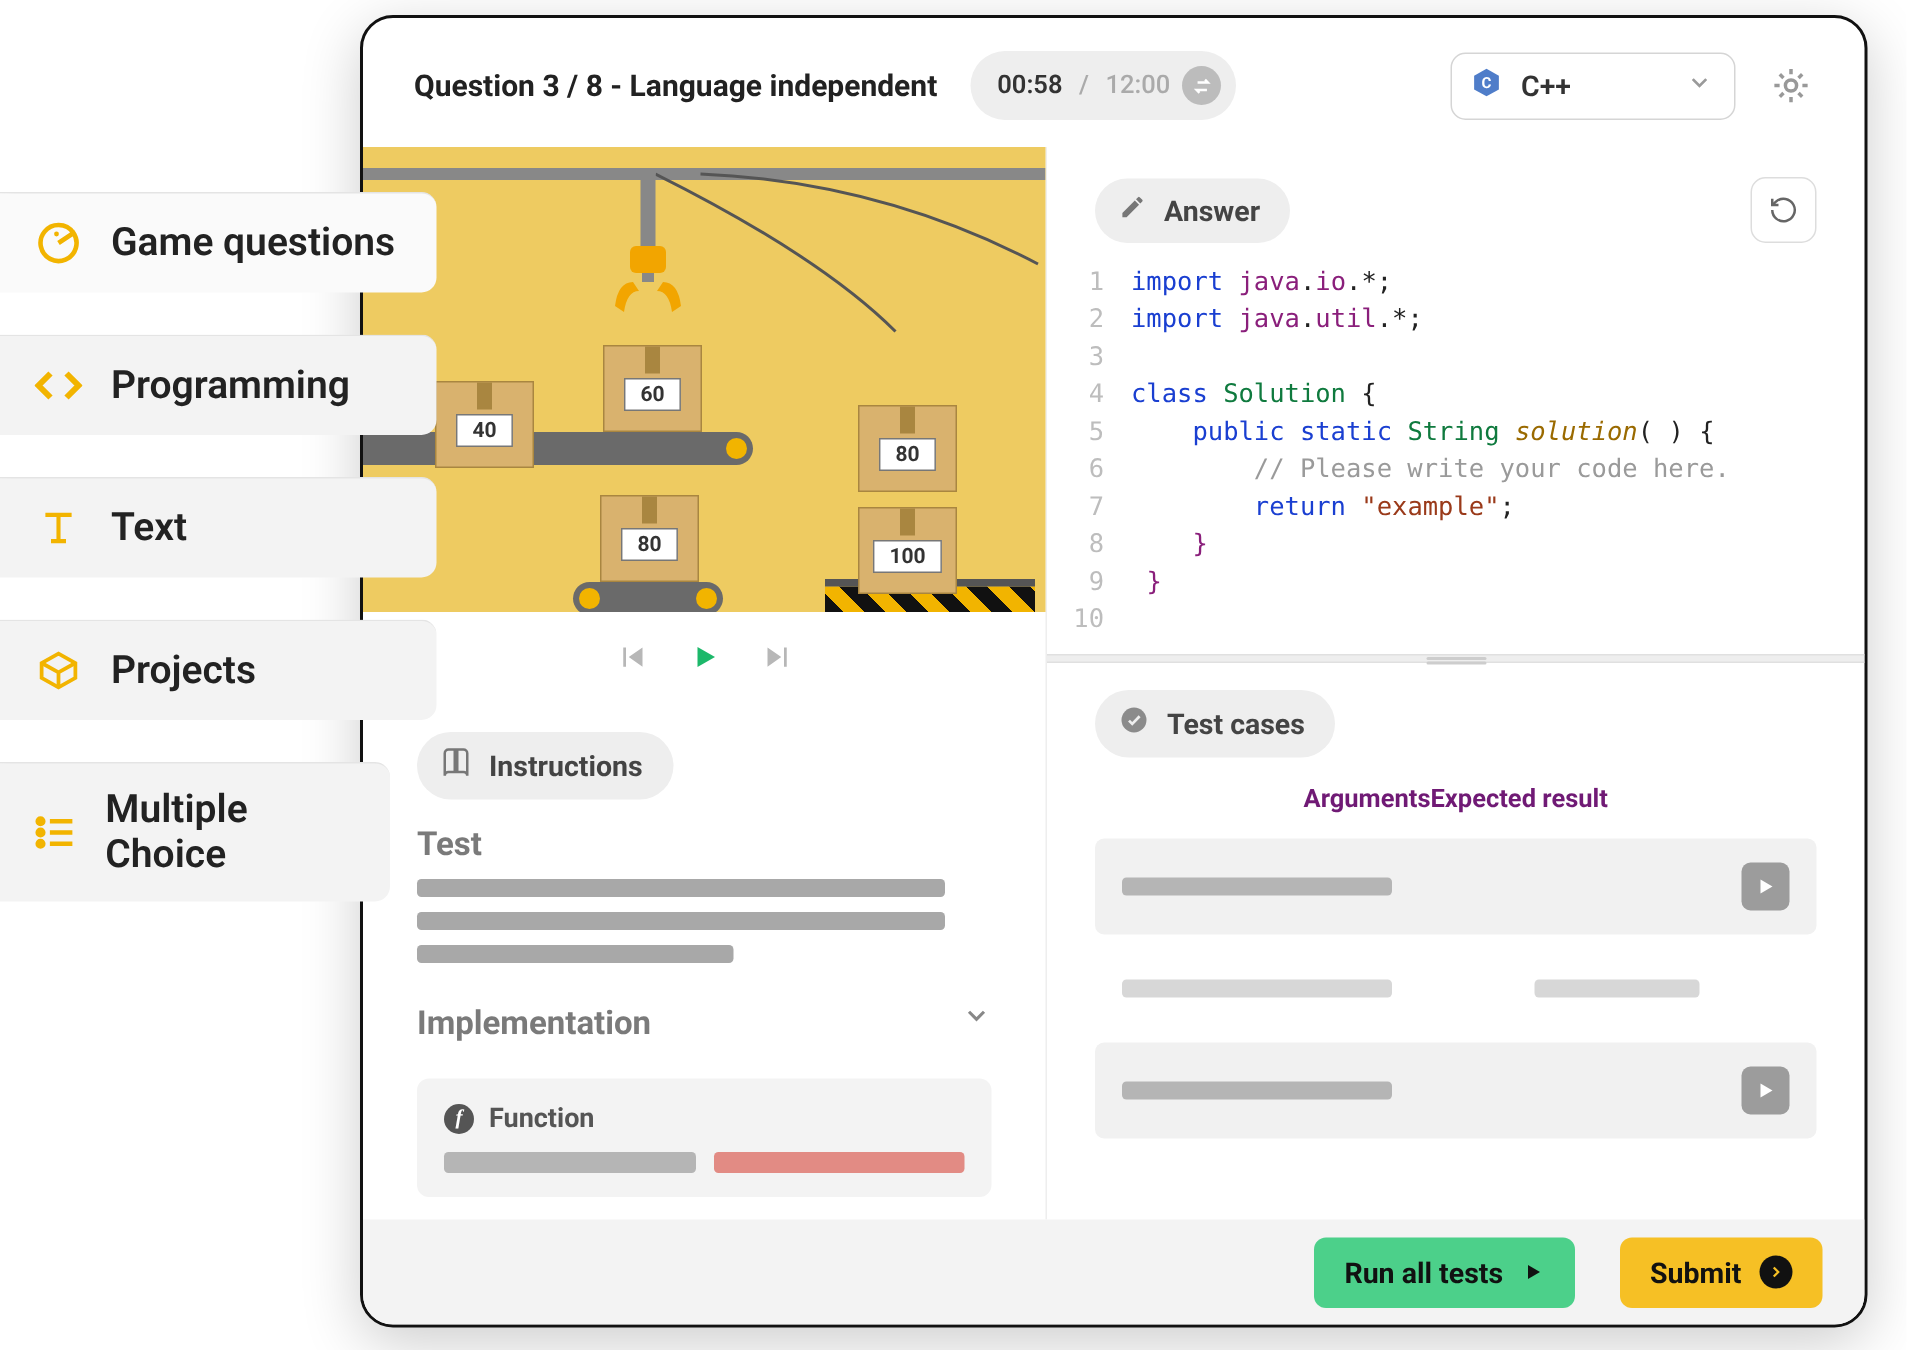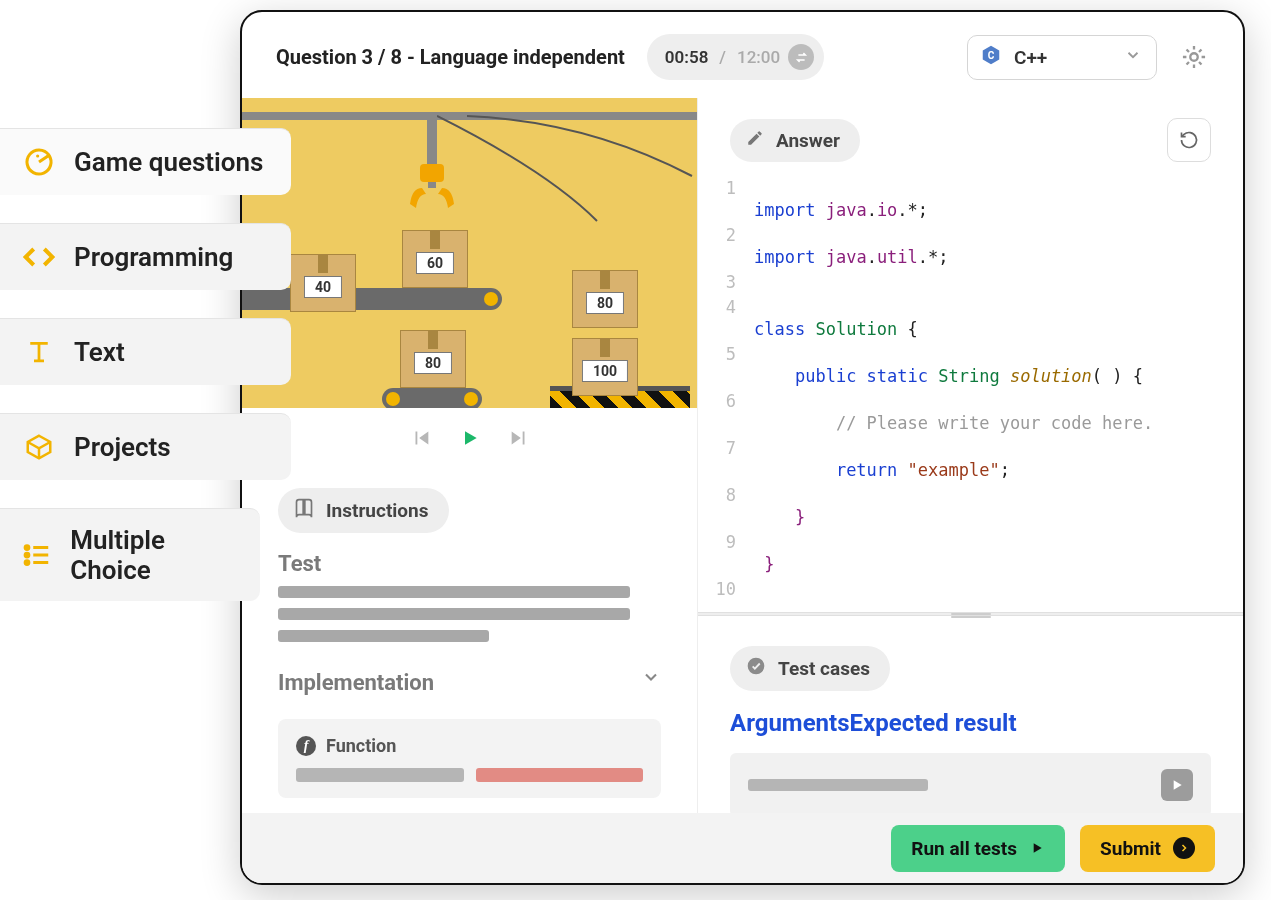--- a/index.html
+++ b/index.html
@@ -171,47 +171,47 @@
 .ftrack { display:flex; gap:12px; }
 .ftrack .a { flex:1; height:14px; background:#b5b5b5; border-radius:3px; }
 .ftrack .b { flex:1; height:14px; background:#e28b84; border-radius:3px; }
 
 
 .ans-head { display:flex; align-items:center; justify-content:space-between; padding:20px 32px 8px; }
 .reset-btn { width:44px; height:44px; border:1.5px solid #ddd; border-radius:10px; display:flex; align-items:center; justify-content:center; color:#666; cursor:pointer; }
 .code-area { padding: 6px 0 10px; font-family: "SFMono-Regular", Consolas, monospace; font-size:17px; line-height:25px; }
 .code-line { display:flex; }
 .gutter { width:56px; text-align:right; color:#bdbdbd; padding-right:18px; }
-.code { white-space:pre;margin-top:22px; }
+.code { white-space:pre; }
 .kw { color:#1a3fd1; }
 .prop { color:#8a1f7b; }
 .type { color:#0f7a3e; }
 .fn { color:#9a6a00; font-style:italic; }
 .str { color:#9a3a1a; }
 .cm { color:#9a9a9a; }
 .punc { color:#222; }
 
 .resize-bar { height:6px; background:#eee; border-top:1px solid #e0e0e0; border-bottom:1px solid #e0e0e0; display:flex; align-items:center; justify-content:center; }
 .resize-bar::after { content:''; width:40px; height:2px; background:#cdcdcd; border-radius:2px; box-shadow: 0 3px 0 #cdcdcd; }
 
-.tc-head { padding: 18px 32px 8px; margin-top: 12px; }
+.tc-head { padding: 18px 32px 8px; }
 .tc-body { padding: 10px 32px 0; }
-.tc-cols { display:flex; justify-content:flex-start; font-size:24px; font-weight:700; color:#1d4ed8; margin-bottom:16px; }
+.tc-cols { display:flex; justify-content:center; font-size:17px; font-weight:700; color:#701a75; margin-bottom:16px; }
 .tc-row { background:#f1f1f1; border-radius:6px; padding:16px 18px; display:flex; align-items:center; margin-bottom:14px; }
 .tc-row .sk { height:12px; background:#b5b5b5; border-radius:3px; }
 .tc-row .sk.a { width:180px; }
 .tc-row .sk.b { width:110px; margin-left:auto; margin-right:60px; }
 .tc-play { width:32px; height:32px; border-radius:6px; background:#9c9c9c; color:#fff; display:flex; align-items:center; justify-content:center; cursor:pointer; margin-left:auto; }
 .tc-row.ghost { background:transparent; }
 .tc-row.ghost .sk { background:#d7d7d7; }
 
 
 .app-footer {
   height:70px; background:#f3f3f3; display:flex; align-items:center; justify-content:flex-end;
-  gap:15px; padding: 0 28px;
+  gap:30px; padding: 0 28px;
 }
 .btn {
   display:inline-flex; align-items:center; gap:12px; padding:12px 20px;
   font-size:19px; font-weight:700; border-radius:8px; cursor:pointer;
 }
 .btn-run { background:#4cd08a; color:#111; }
 .btn-submit { background:#f6c025; color:#111; }
 .btn .circ { width:22px; height:22px; border-radius:50%; background:#111; color:#f6c025; display:inline-flex; align-items:center; justify-content:center; font-size:13px; }
 
 </style>

